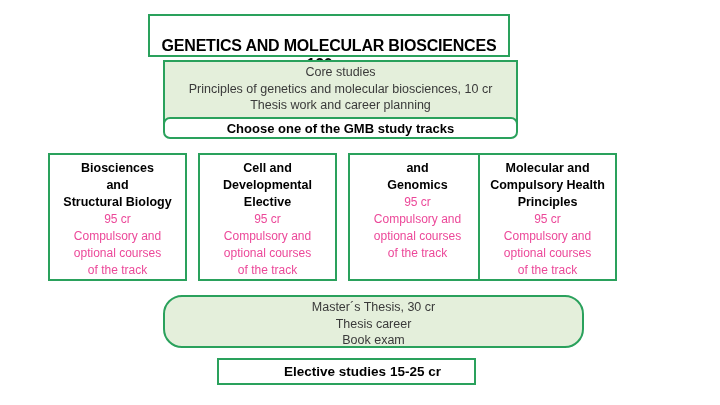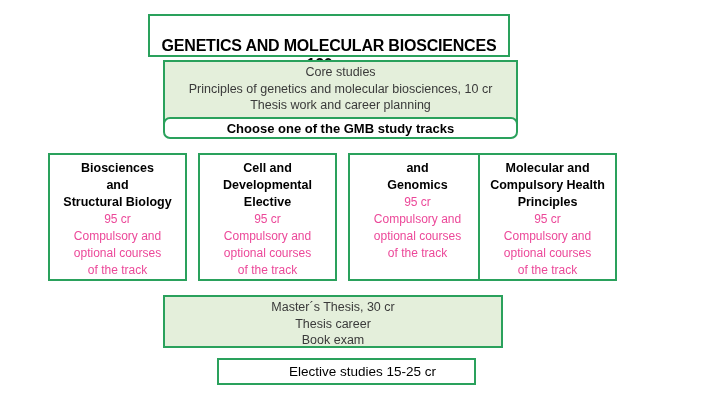--- a/index.html
+++ b/index.html
@@ -78,35 +78,36 @@
     font-weight: bold;
     color: #000000;
   }
   .track .tbody {
     font-size: 12px;
     color: #ec4899;
   }
   
   .thesis-box {
     left: 163px; top: 295px;
-    width: 340px; height: 53px;
+    width: 421px; height: 53px;
     padding-top: 2px;
     font-size: 12.5px;
     line-height: 16.5px;
     color: #3a3a3a;
+    border-radius: 19px;
   }
   
   .elective-box {
     left: 217px; top: 358px;
     width: 259px; height: 27px;
     display: flex;
     align-items: center;
     justify-content: center;
     font-size: 13.5px;
-    font-weight: normal;
+    font-weight: bold;
     color: #000000;
     padding-left: 32px;
   }
 </style>
 </head>
 <body>
 
 <div class="canvas">
 
   <div class="box title-box">

